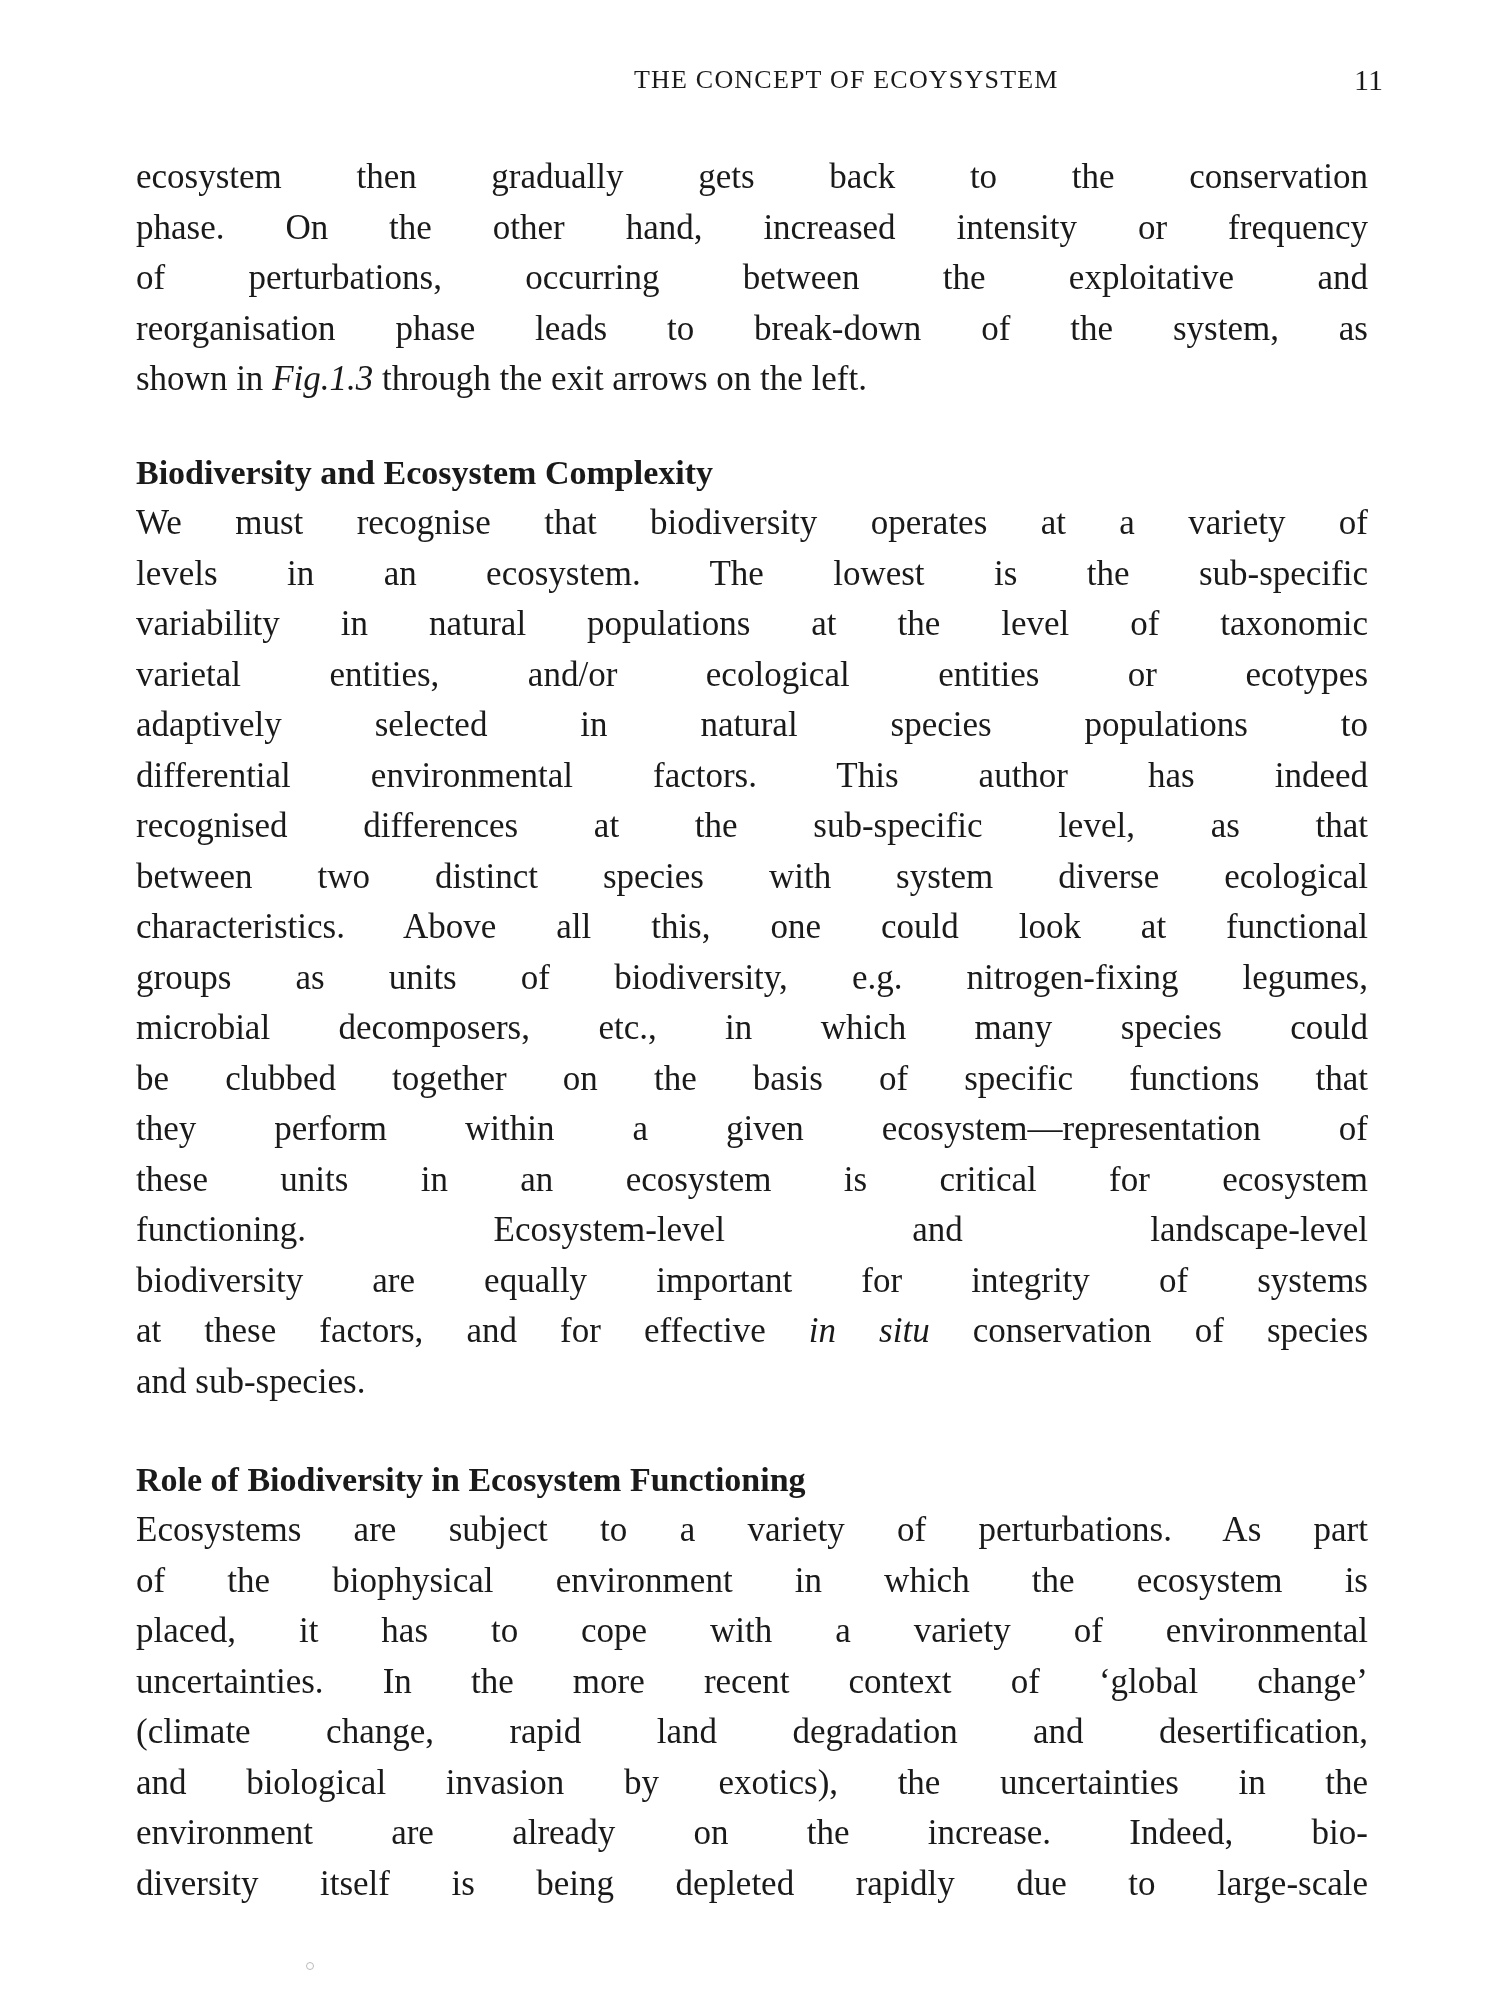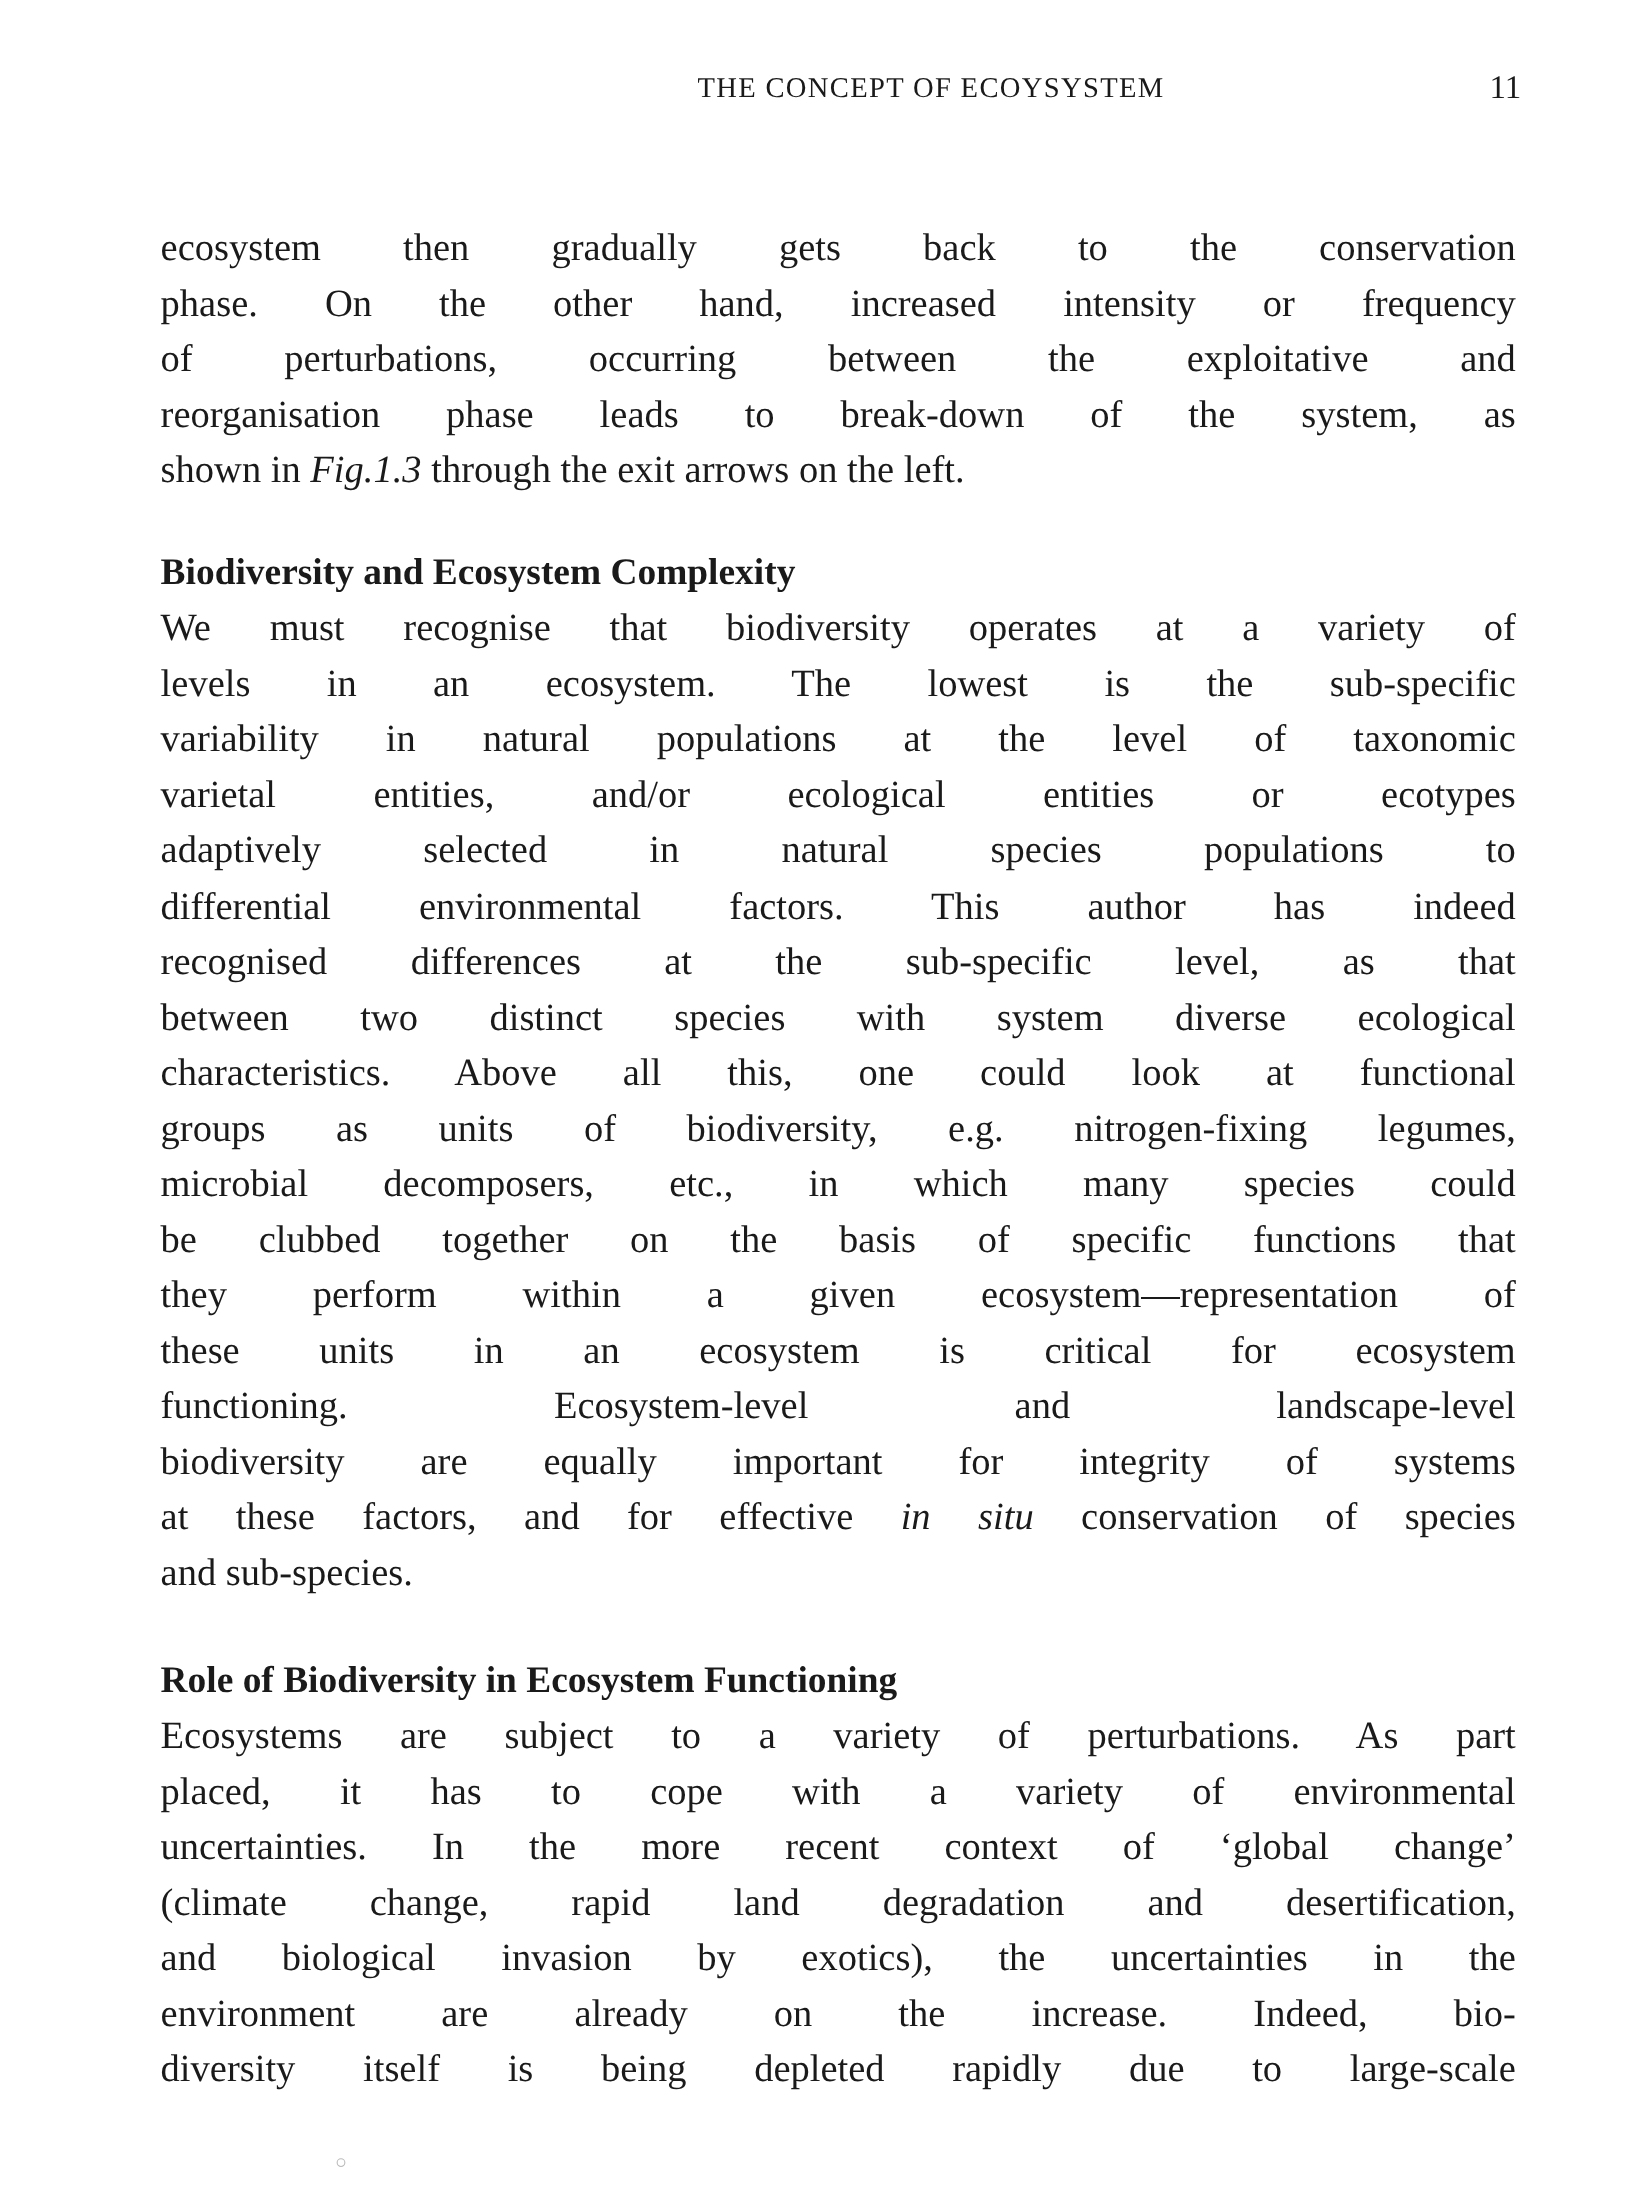--- a/index.html
+++ b/index.html
@@ -2,21 +2,21 @@
 <html><head>
 <meta charset="utf-8">
 <style>
   html, body { margin: 0; padding: 0; background: #ffffff; }
   body { width: 1500px; height: 2000px; position: relative; overflow: hidden;
          font-family: "Liberation Serif", "DejaVu Serif", serif; color: #1a1a1a; }
   .running-head { position: absolute; top: 62px; left: 0; width: 1500px; height: 36px; padding-left: 40px; }
   .running-title { position: absolute; left: 634px; top: 0; font-size: 26px; letter-spacing: 1.2px;
                    line-height: 36px; white-space: nowrap; }
   .page-number { position: absolute; left: 1326px; top: 0; font-size: 30px; line-height: 36px; margin-left: 28px; }
-  .text-block { position: absolute; left: 146px; width: 1232px; margin-top: 48px; }
+  .text-block { position: absolute; left: 136px; width: 1232px; }
   .line { display: block; height: 50.5px; line-height: 50.5px; font-size: 35px;
           text-align: justify; text-align-last: justify; white-space: nowrap; overflow: visible; }
   .line.last { text-align-last: left; }
   .heading { display: block; height: 50.5px; line-height: 50.5px; font-size: 34px; font-weight: bold; }
   .para1 { top: 152px; }
   .h1 { top: 448px; }
   .para2 { top: 498px; }
   .h2 { top: 1455px; }
   .para3 { top: 1505px; }
   i { font-style: italic; }
@@ -63,20 +63,21 @@
   <span class="line"><span>at these factors, and for effective </span><i>in situ</i><span> conservation of species</span></span>
   <span class="line last">and sub-species.</span>
 </div>
 
 <div class="text-block h2">
   <span class="heading">Role of Biodiversity in Ecosystem Functioning</span>
 </div>
 
 <div class="text-block para3">
   <span class="line">Ecosystems are subject to a variety of perturbations. As part</span>
+  <span class="line">of the biophysical environment in which the ecosystem is</span>
   <span class="line">placed, it has to cope with a variety of environmental</span>
   <span class="line">uncertainties. In the more recent context of ‘global change’</span>
   <span class="line">(climate change, rapid land degradation and desertification,</span>
   <span class="line">and biological invasion by exotics), the uncertainties in the</span>
   <span class="line">environment are already on the increase. Indeed, bio-</span>
   <span class="line">diversity itself is being depleted rapidly due to large-scale</span>
 </div>
 
 <div class="speck"></div>
 

